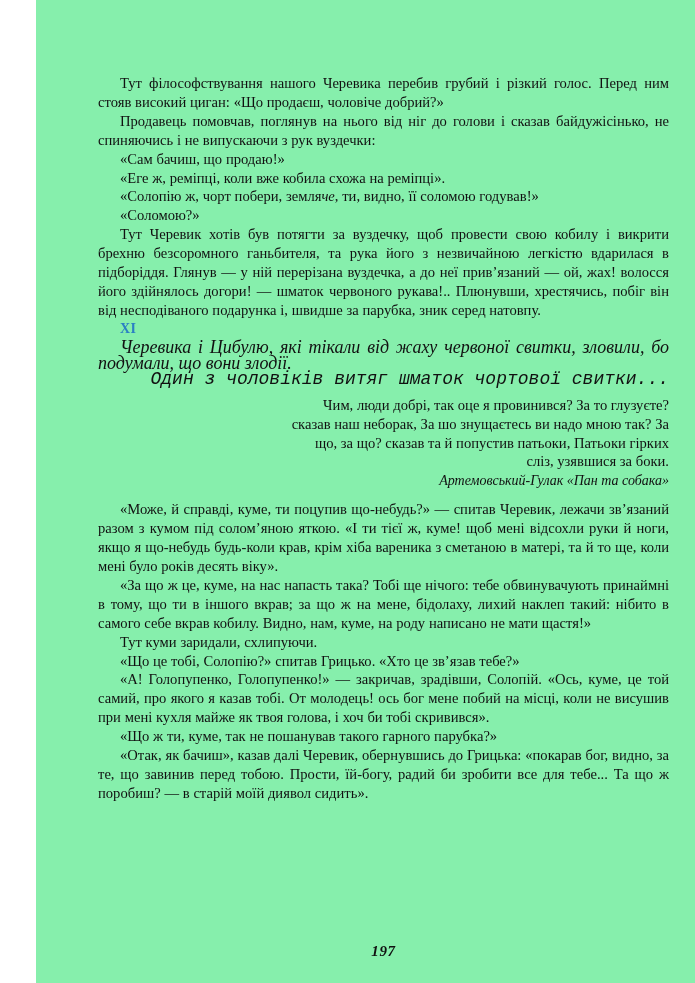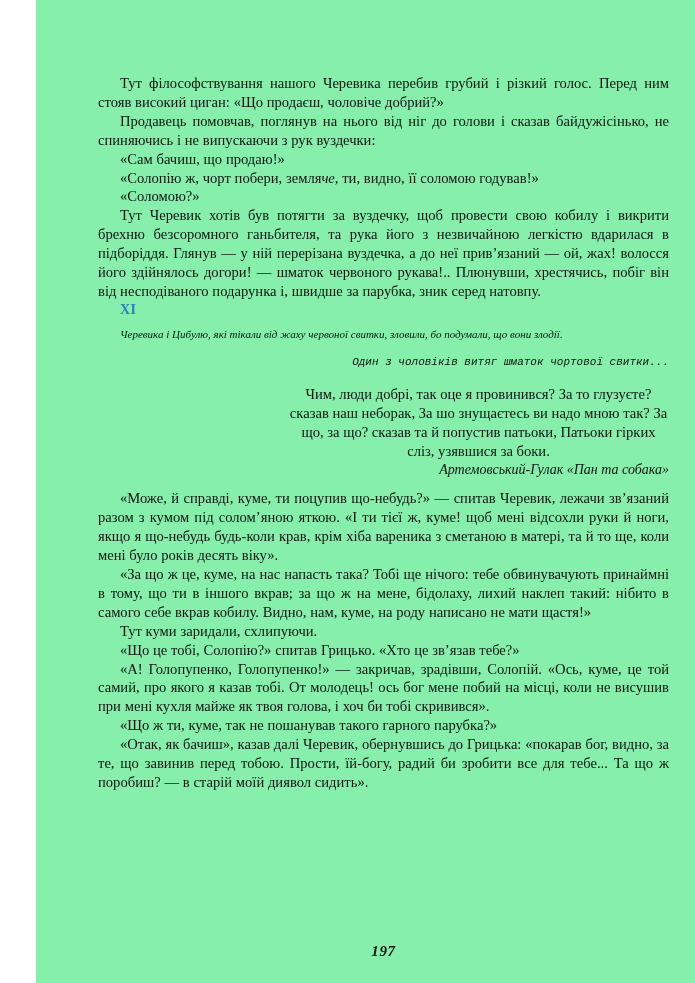--- a/index.html
+++ b/index.html
@@ -45,41 +45,41 @@
     margin: 0;
     font-size: 14px;
     line-height: 18.9px;
     font-weight: bold;
     color: #2b7fc4;
     text-indent: 22px;
     letter-spacing: 0.4px;
   }
   p.summary-par {
     margin: 0;
-    font-size: 11px;
-    line-height: 28px;
+    font-size: 18px;
+    line-height: 16px;
     font-style: italic;
     text-align: justify;
     text-indent: 22px;
   }
   p.summary-par.one-liner {
     text-align: right;
     font-family: Liberation Mono, monospace;
   }
   .epigraph {
     margin: 9px 0 10px 0;
     padding-right: 0px;
     margin-left: 190px;
     text-align: right;
   }
   .epigraph .epi-text {
     margin: 0;
     font-size: 14.6px;
     line-height: 18.9px;
-    text-align: center;
+    text-align: right;
   }
   .epigraph .epi-source {
     margin: 1px 0 0 0;
     font-size: 14px;
     line-height: 18px;
     font-style: italic;
     text-align: right;
   }
   .page-number {
     position: absolute;
@@ -97,20 +97,21 @@
 </head>
 <body>
 
 <div class="page">
 
   <div class="text-column">
 
     <p class="body-par last-line-left">Тут філософствування нашого Черевика перебив грубий і різкий голос. Перед ним стояв високий циган: «Що продаєш, чоловіче добрий?»</p>
     <p class="body-par last-line-left">Продавець помовчав, поглянув на нього від ніг до голови і сказав байдужісінько, не спиняючись і не випускаючи з рук вуздечки:</p>
     <p class="body-par last-line-left">«Сам бачиш, що продаю!»</p>
+    <p class="body-par last-line-left">«Еге ж, реміпці, коли вже кобила схожа на реміпці».</p>
 
     <p class="body-par last-line-left"><span>«Солопію ж, чорт побери, земля</span><em class="it">че</em><span>, ти, видно, її соломою годував!»</span></p>
 
     <p class="body-par last-line-left">«Соломою?»</p>
     <p class="body-par last-line-left">Тут Черевик хотів був потягти за вуздечку, щоб провести свою кобилу і викрити брехню безсоромного ганьбителя, та рука його з незвичайною легкістю вдарилася в підборіддя. Глянув — у ній перерізана вуздечка, а до неї прив’язаний — ой, жах! волосся його здійнялось догори! — шматок червоного рукава!.. Плюнувши, хрестячись, побіг він від несподіваного подарунка і, швидше за парубка, зник серед натовпу.</p>
 
     <p class="section-num">XI</p>
     <p class="summary-par last-line-left">Черевика і Цибулю, які тікали від жаху червоної свитки, зловили, бо подумали, що вони злодії.</p>
     <p class="summary-par one-liner">Один з чоловіків витяг шматок чортової свитки...</p>
 

